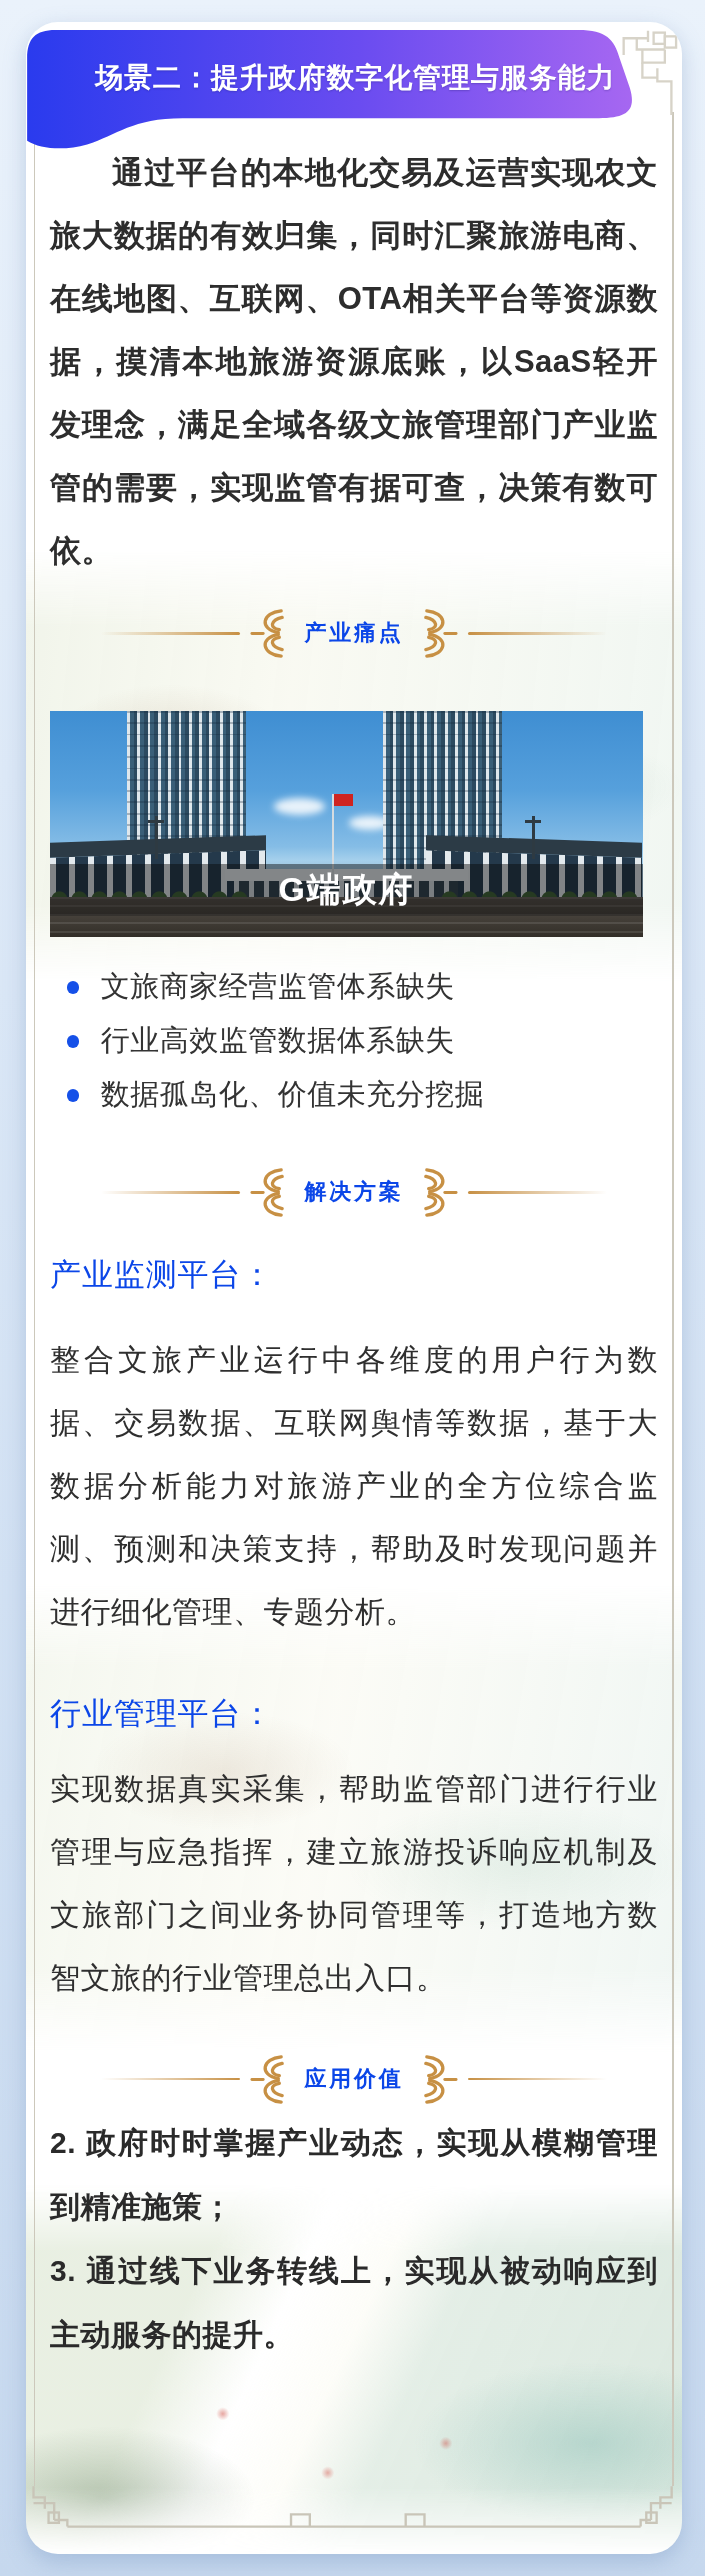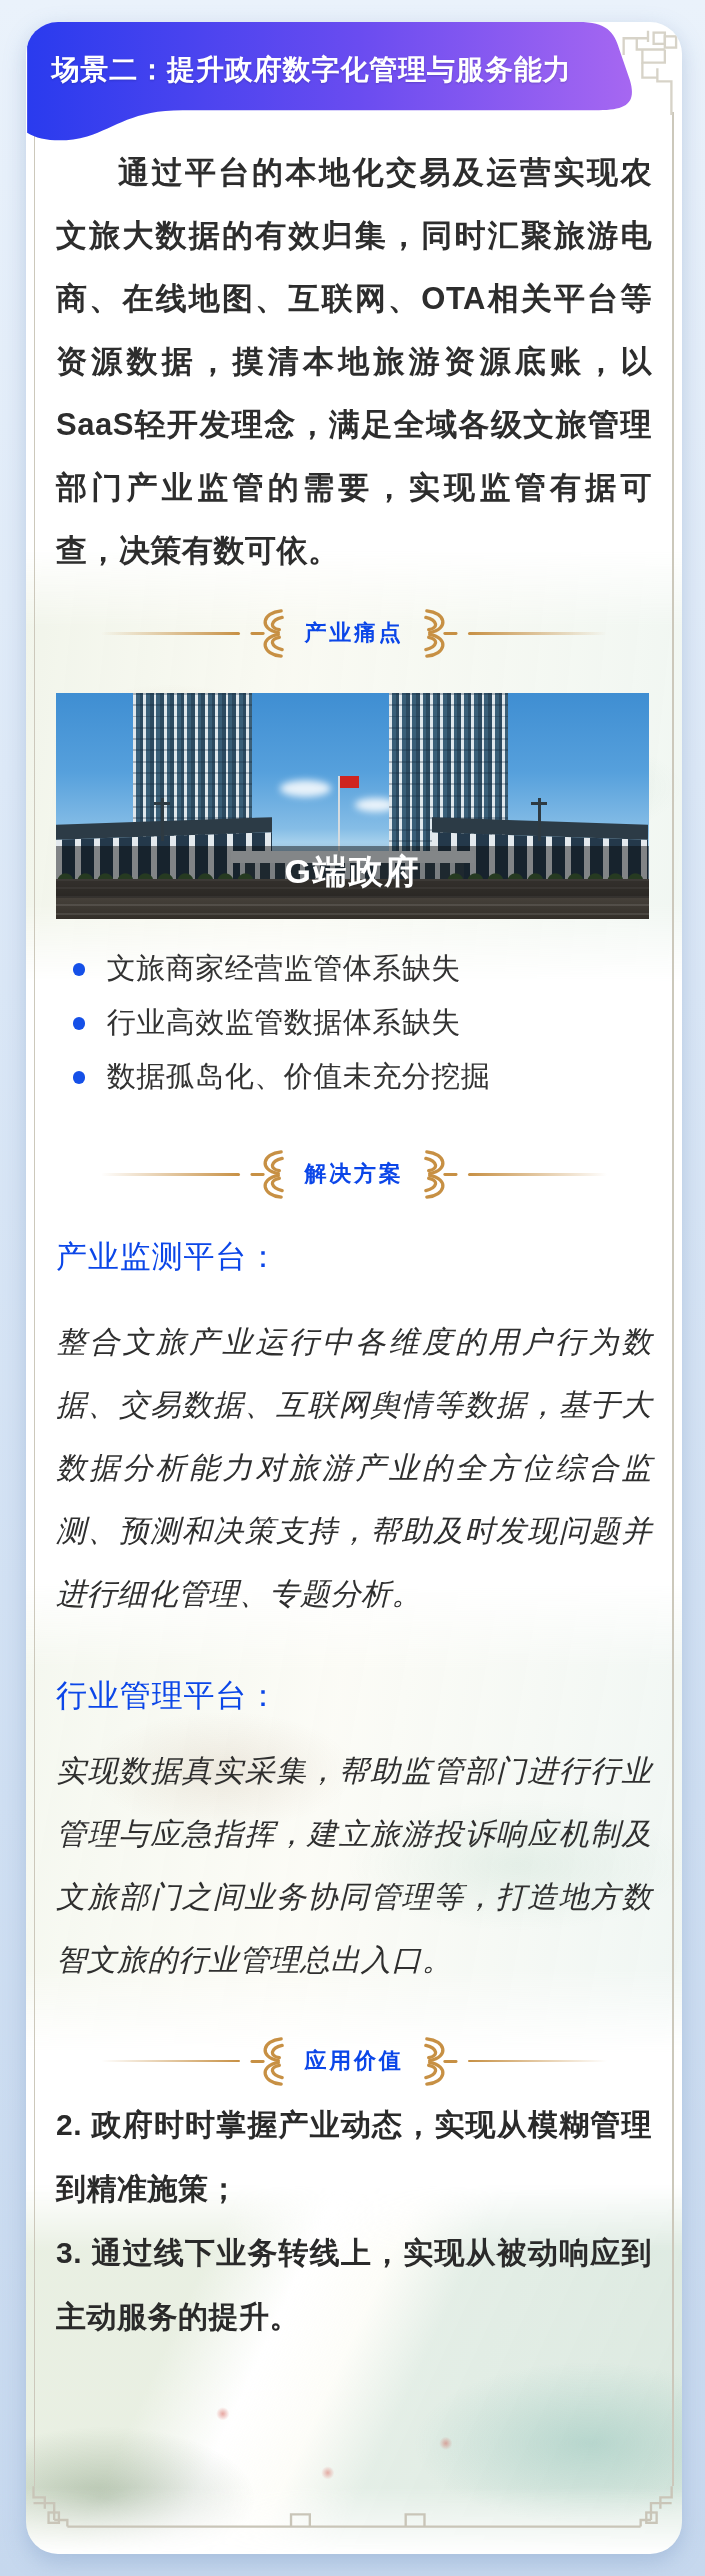--- a/index.html
+++ b/index.html
@@ -36,43 +36,43 @@
       radial-gradient(ellipse 216px 103px at 12% 85%,rgba(60,95,55,.30),transparent 70%),
       radial-gradient(ellipse 245px 113px at 86% 70%,rgba(80,160,150,.28),transparent 72%),
       linear-gradient(115deg,rgba(170,195,145,.26) 26%,rgba(255,255,255,.55) 38%,rgba(250,250,240,.45) 48%,rgba(150,190,160,.26) 58%,rgba(135,180,150,.30));}
   
   .frame-v{position:absolute;width:1.9px;background:#ccc8bb;z-index:1;}
   .frame-v.left{left:7.5px;top:109px;bottom:68px;}
   .frame-v.right{left:646px;top:90px;bottom:68px;}
   .frame-bottom{position:absolute;left:0;bottom:0;width:656px;height:68px;z-index:1;}
   .corner-lattice{position:absolute;top:5.6px;right:0;width:68px;height:88px;z-index:1;}
   
-  .banner{position:absolute;left:0;top:0;width:621px;height:120px;z-index:3;}
+  .banner{position:absolute;left:0;top:8px;width:621px;height:120px;z-index:3;text-align:right;}
   .banner svg{position:absolute;left:0;top:0;}
   .banner-title{
     position:absolute;left:25.4px;top:29px;width:564px;
     color:#ffffff;font-size:28px;font-weight:700;letter-spacing:0.9px;white-space:nowrap;
     text-shadow:0 0.9px 1.9px rgba(20,20,90,.25);
   }
   
-  .content{position:relative;z-index:2;padding:0 30px;}
+  .content{position:relative;z-index:2;padding:0 24px;}
   .intro{
     margin:119px 0 0 0;font-size:31px;line-height:63px;letter-spacing:0.5px;
     color:#2d2d2d;font-weight:700;text-align:justify;text-indent:2em;
   }
   
   .divider{display:flex;align-items:center;justify-content:center;height:53px;}
   .divider .dline{flex:0 0 139px;height:2.8px;border-radius:1.9px;}
   .divider .dline.l{background:linear-gradient(90deg,rgba(199,144,68,0),#c79044);}
   .divider .dline.r{background:linear-gradient(270deg,rgba(199,144,68,0),#c79044);}
   .divider .orn{flex:0 0 auto;margin:0 9.4px;}
   .divider-title{font-size:22px;font-weight:700;color:#0b46e8;letter-spacing:2.8px;margin:0 11.3px;white-space:nowrap;}
   .d1{margin-top:25.4px;} .d2{margin-top:50px;text-align:center;} .d3{margin-top:44px;}
   
-  .photo{position:relative;margin-top:33px;width:593px;height:226px;overflow:hidden;
+  .photo{position:relative;margin-top:51px;width:593px;height:226px;overflow:hidden;
     background:linear-gradient(180deg,#3f8ed2 0%,#56a0dc 35%,#85bde6 60%,#a5d0ec 66%,#9fc4dd 70%);}
   .cloud{position:absolute;background:#fff;border-radius:50%;filter:blur(3.8px);opacity:.85;}
   .tower{position:absolute;top:0;height:169px;
     background:repeating-linear-gradient(90deg,#dfe7ec 0 2.8px,#3a5f78 2.8px 6.6px,#2c4a60 6.6px 10.3px);}
   .tower:after{content:"";position:absolute;inset:0;
     background:repeating-linear-gradient(180deg,rgba(15,35,55,.28) 0 1.9px,transparent 1.9px 11.3px);}
   .tower:before{content:"";position:absolute;top:-3.8px;left:0;right:0;height:3.8px;background:#e8eef2;}
   .t-left{left:77px;width:119px;}
   .t-right{left:333px;width:119px;}
   .t-step{position:absolute;top:0;width:38px;height:28px;background:#7db4e0;}
@@ -103,21 +103,21 @@
   .caption-band span{color:#fff;font-size:34px;font-weight:700;letter-spacing:1.9px;}
   
   .pain-list{list-style:none;margin:30px 0 0 0;padding:0 0 0 17px;}
   .pain-list li{display:flex;align-items:center;height:41px;margin-bottom:13px;}
   .pain-list li:last-child{margin-bottom:8px;}
   .dot{flex:0 0 12.2px;width:12.2px;height:12.2px;border-radius:50%;background:#1550e8;margin-right:21.6px;}
   .pain-text{font-size:29px;color:#333;letter-spacing:0.5px;}
   
   .platform-name{margin:0;font-size:31px;font-weight:400;color:#0b46e8;height:41px;line-height:41px;letter-spacing:0.9px;}
   .pn1{margin-top:35px;} .pn2{margin-top:50px;}
-  .platform-desc{margin:0;font-size:30px;line-height:63px;letter-spacing:0.5px;color:#2f2f2f;text-align:justify;font-style:italic;}
+  .platform-desc{margin:0;font-size:30px;line-height:63px;letter-spacing:0.5px;color:#2f2f2f;text-align:justify;}
   .pd1{margin-top:33px;} .pd2{margin-top:22.6px;}
   
   .values{margin-top:5.6px;}
   .value-item{margin:0;font-size:30px;font-weight:700;line-height:64px;letter-spacing:0.5px;color:#2a2a2a;text-align:justify;}
 </style>
 </head>
 <body>
 
 <div class="card">
 

